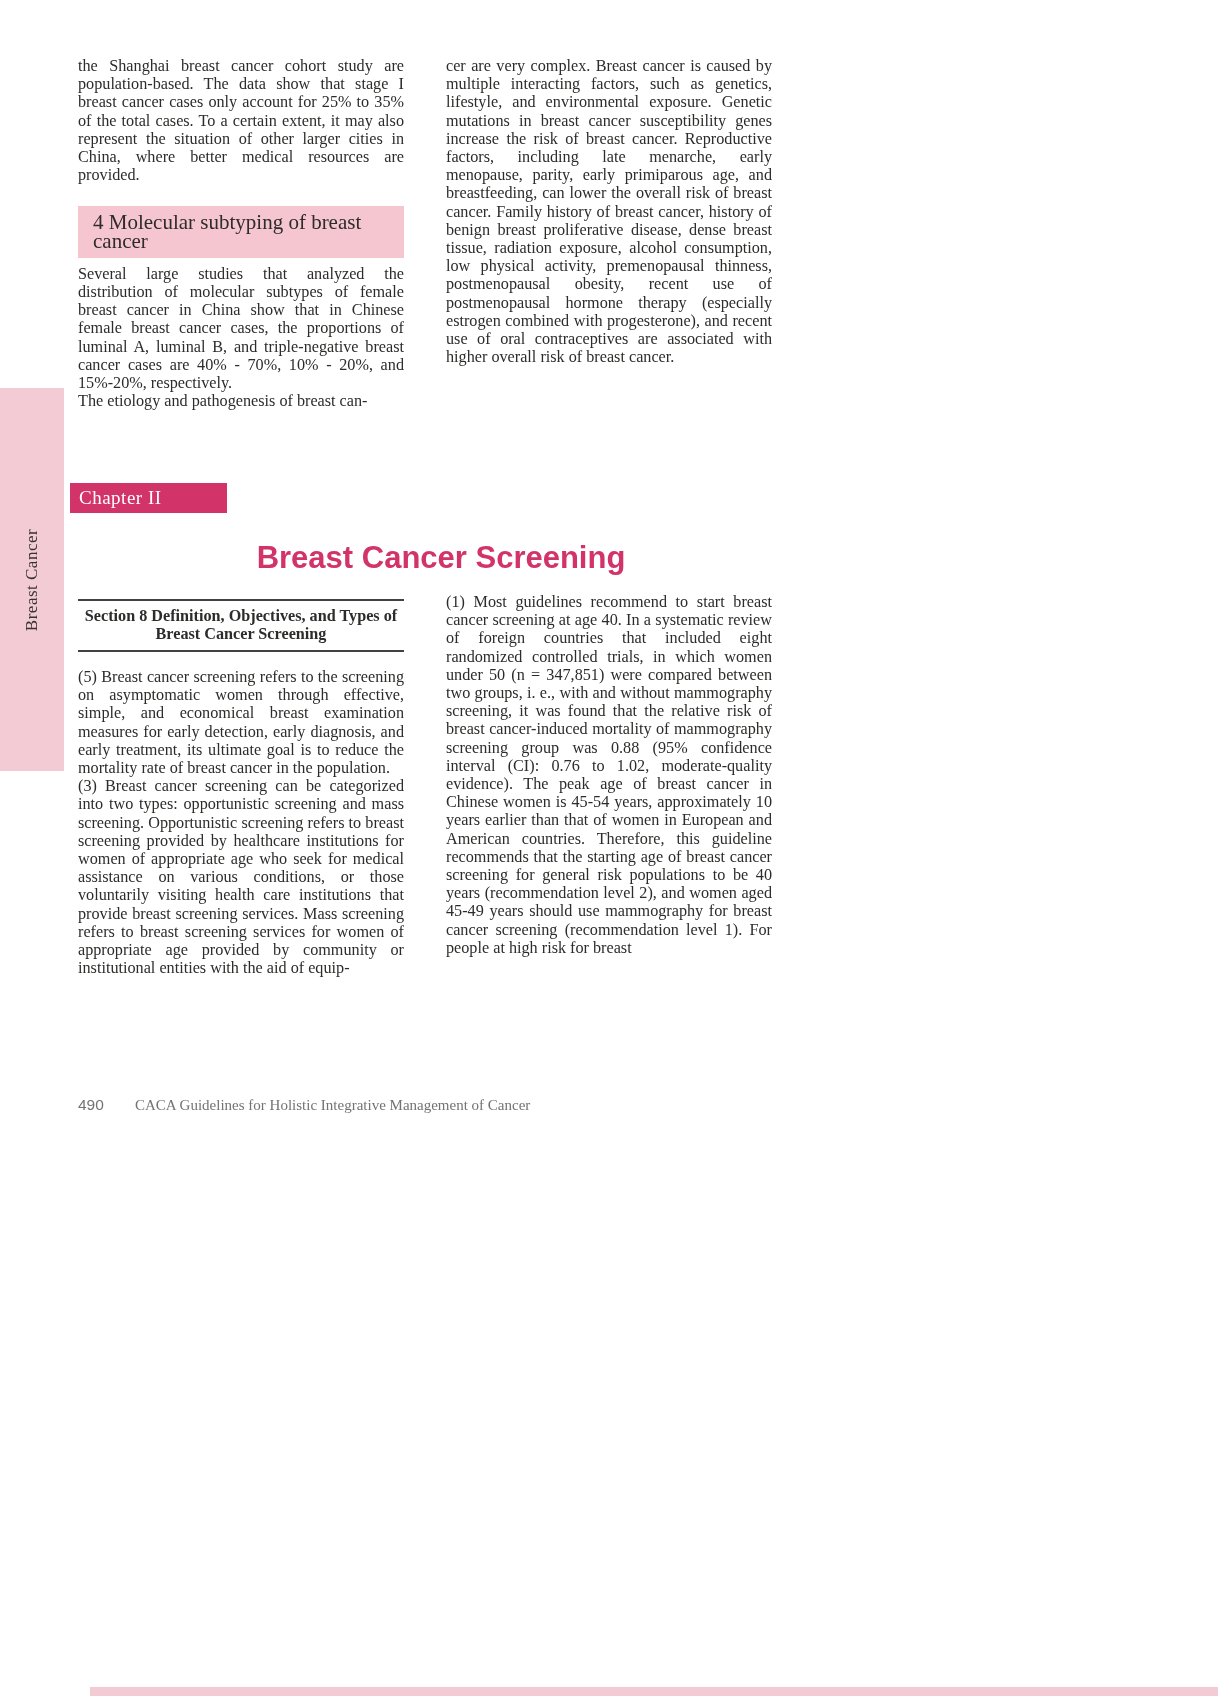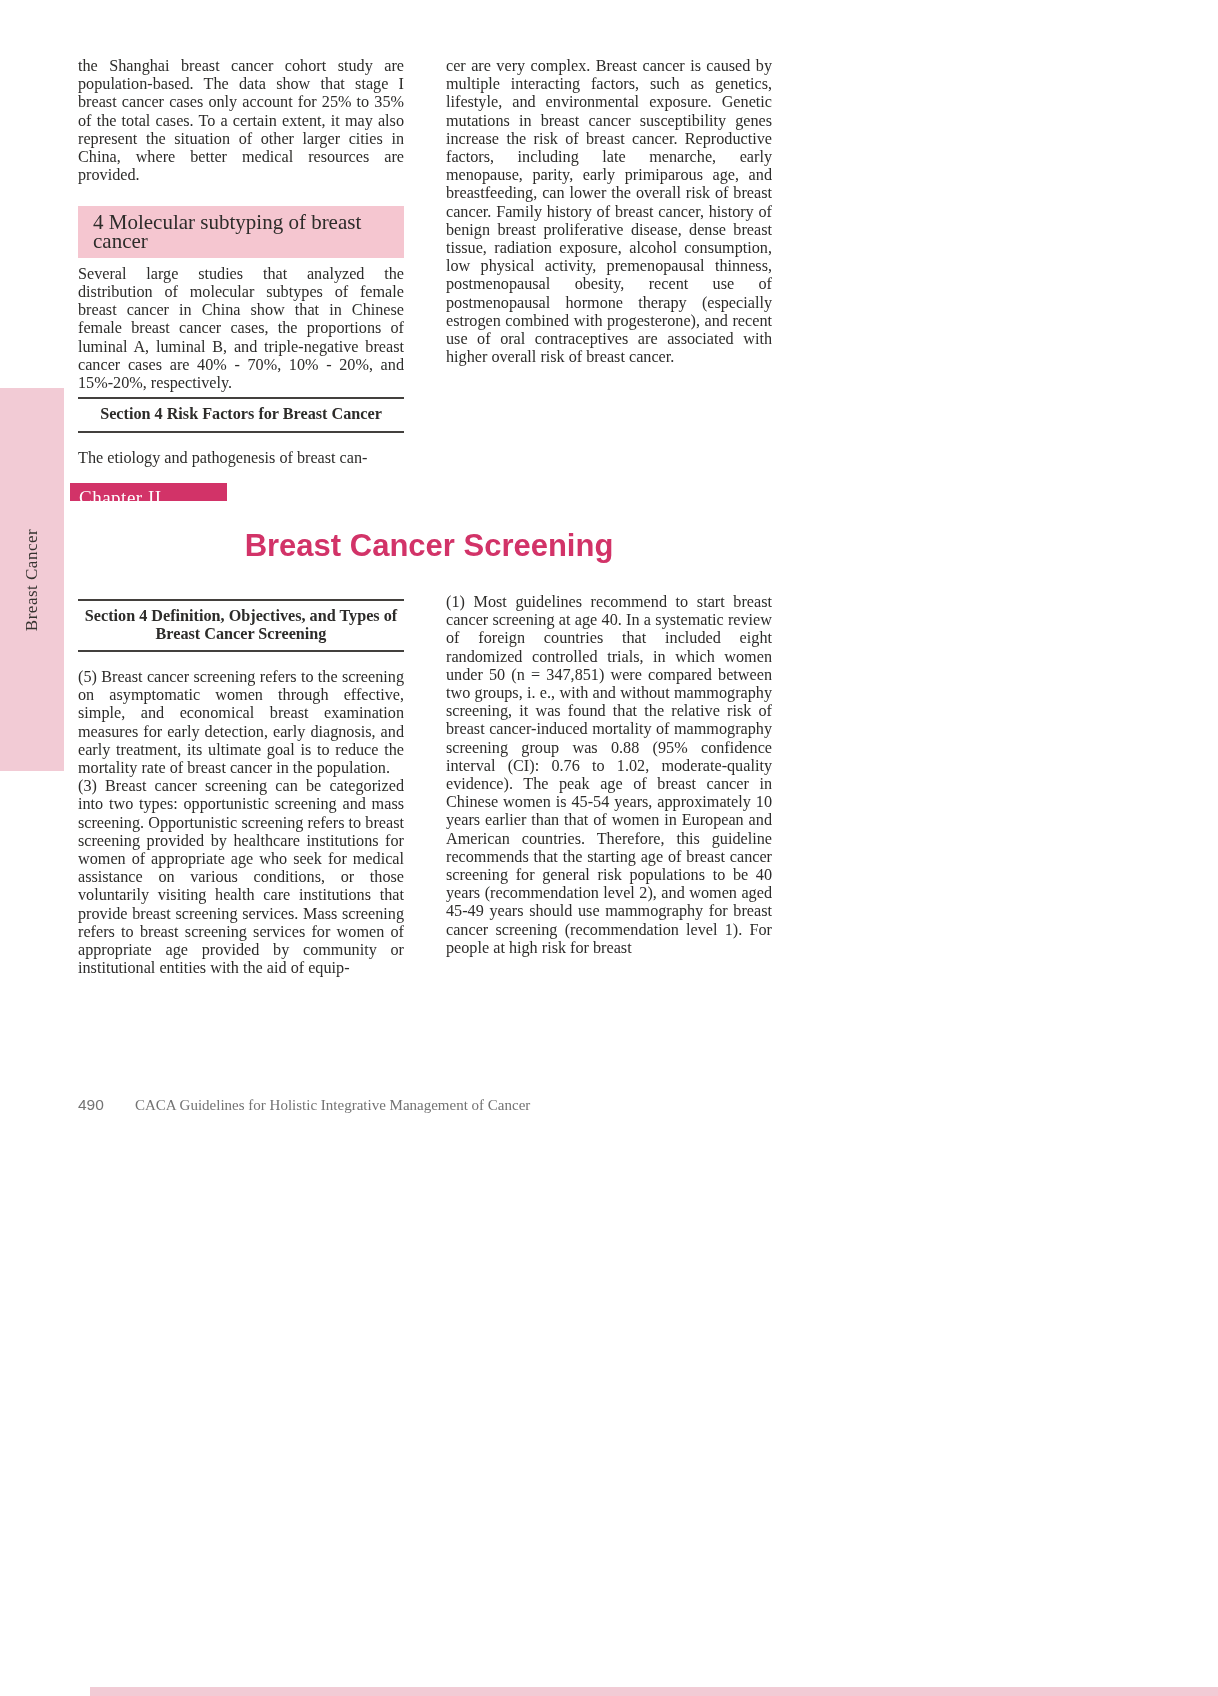--- a/index.html
+++ b/index.html
@@ -62,34 +62,34 @@
     padding: 7px 2px;
     margin: 5px 0 16px 0;
   }
   .col-bottom-left  .section-heading { margin: 6px 0 16px 0; }
   .col-bottom-right .section-heading { margin: 3px 0 12px 0; }
 
   
   .chapter-banner {
     position: absolute;
     left: 70px; top: 483px;
-    width: 157px; height: 18px;
+    width: 157px; height: 30px;
     background: var(--accent-pink, #d23368);
     color: #ffffff;
     font-size: 19px;
     line-height: 30px;
     padding-left: 9px;
     box-sizing: border-box;
     letter-spacing: 0.5px;
   }
   .chapter-title {
     position: absolute;
     left: 78px; top: 524px;
     width: 694px;
-    margin: 4px;
+    margin: 16px;
     text-align: center;
     font-family: "Liberation Sans", sans-serif;
     font-weight: bold;
     font-size: 31px;
     color: var(--accent-pink, #d23368);
   }
 
   
   .footer {
     position: absolute;
@@ -117,35 +117,34 @@
 <div class="page">
 
   <div class="side-tab">
     <span class="side-tab-label">Breast Cancer</span>
   </div>
 
   <div class="col col-top-left">
     <p>the Shanghai breast cancer cohort study are population-based. The data show that stage I breast cancer cases only account for 25% to 35% of the total cases. To a certain extent, it may also represent the situation of other larger cities in China, where better medical resources are provided.</p>
     <div class="highlight-heading">4 Molecular subtyping of breast cancer</div>
     <p>Several large studies that analyzed the distribution of molecular subtypes of female breast cancer in China show that in Chinese female breast cancer cases, the proportions of luminal A, luminal B, and triple-negative breast cancer cases are 40% - 70%, 10% - 20%, and 15%-20%, respectively.</p>
-    <div class="section-heading">Section 4 Risk Factors for Breast Cancer</div>
     <p>The etiology and pathogenesis of breast can-</p>
   </div>
 
   <div class="col col-top-right">
     <p>cer are very complex. Breast cancer is caused by multiple interacting factors, such as genetics, lifestyle, and environmental exposure. Genetic mutations in breast cancer susceptibility genes increase the risk of breast cancer. Reproductive factors, including late menarche, early menopause, parity, early primiparous age, and breastfeeding, can lower the overall risk of breast cancer. Family history of breast cancer, history of benign breast proliferative disease, dense breast tissue, radiation exposure, alcohol consumption, low physical activity, premenopausal thinness, postmenopausal obesity, recent use of postmenopausal hormone therapy (especially estrogen combined with progesterone), and recent use of oral contraceptives are associated with higher overall risk of breast cancer.</p>
   </div>
 
   <div class="chapter-banner">
     <span>Chapter II</span>
   </div>
   <h1 class="chapter-title">Breast Cancer Screening</h1>
 
   <div class="col col-bottom-left">
-    <div class="section-heading">Section 4 Definition, Objectives, and Types of Breast Cancer Screening</div>
+    <div class="section-heading">Section 8 Definition, Objectives, and Types of Breast Cancer Screening</div>
     <p>(5) Breast cancer screening refers to the screening on asymptomatic women through effective, simple, and economical breast examination measures for early detection, early diagnosis, and early treatment, its ultimate goal is to reduce the mortality rate of breast cancer in the population.</p>
     <p>(3) Breast cancer screening can be categorized into two types: opportunistic screening and mass screening. Opportunistic screening refers to breast screening provided by healthcare institutions for women of appropriate age who seek for medical assistance on various conditions, or those voluntarily visiting health care institutions that provide breast screening services. Mass screening refers to breast screening services for women of appropriate age provided by community or institutional entities with the aid of equip-</p>
   </div>
 
   <div class="col col-bottom-right">
     <p>(1) Most guidelines recommend to start breast cancer screening at age 40. In a systematic review of foreign countries that included eight randomized controlled trials, in which women under 50 (n = 347,851) were compared between two groups, i. e., with and without mammography screening, it was found that the relative risk of breast cancer-induced mortality of mammography screening group was 0.88 (95% confidence interval (CI): 0.76 to 1.02, moderate-quality evidence). The peak age of breast cancer in Chinese women is 45-54 years, approximately 10 years earlier than that of women in European and American countries. Therefore, this guideline recommends that the starting age of breast cancer screening for general risk populations to be 40 years (recommendation level 2), and women aged 45-49 years should use mammography for breast cancer screening (recommendation level 1). For people at high risk for breast</p>
   </div>
 
   <div class="footer">
     <span class="page-num">490</span><span class="footer-text">CACA Guidelines for Holistic Integrative Management of Cancer</span>

